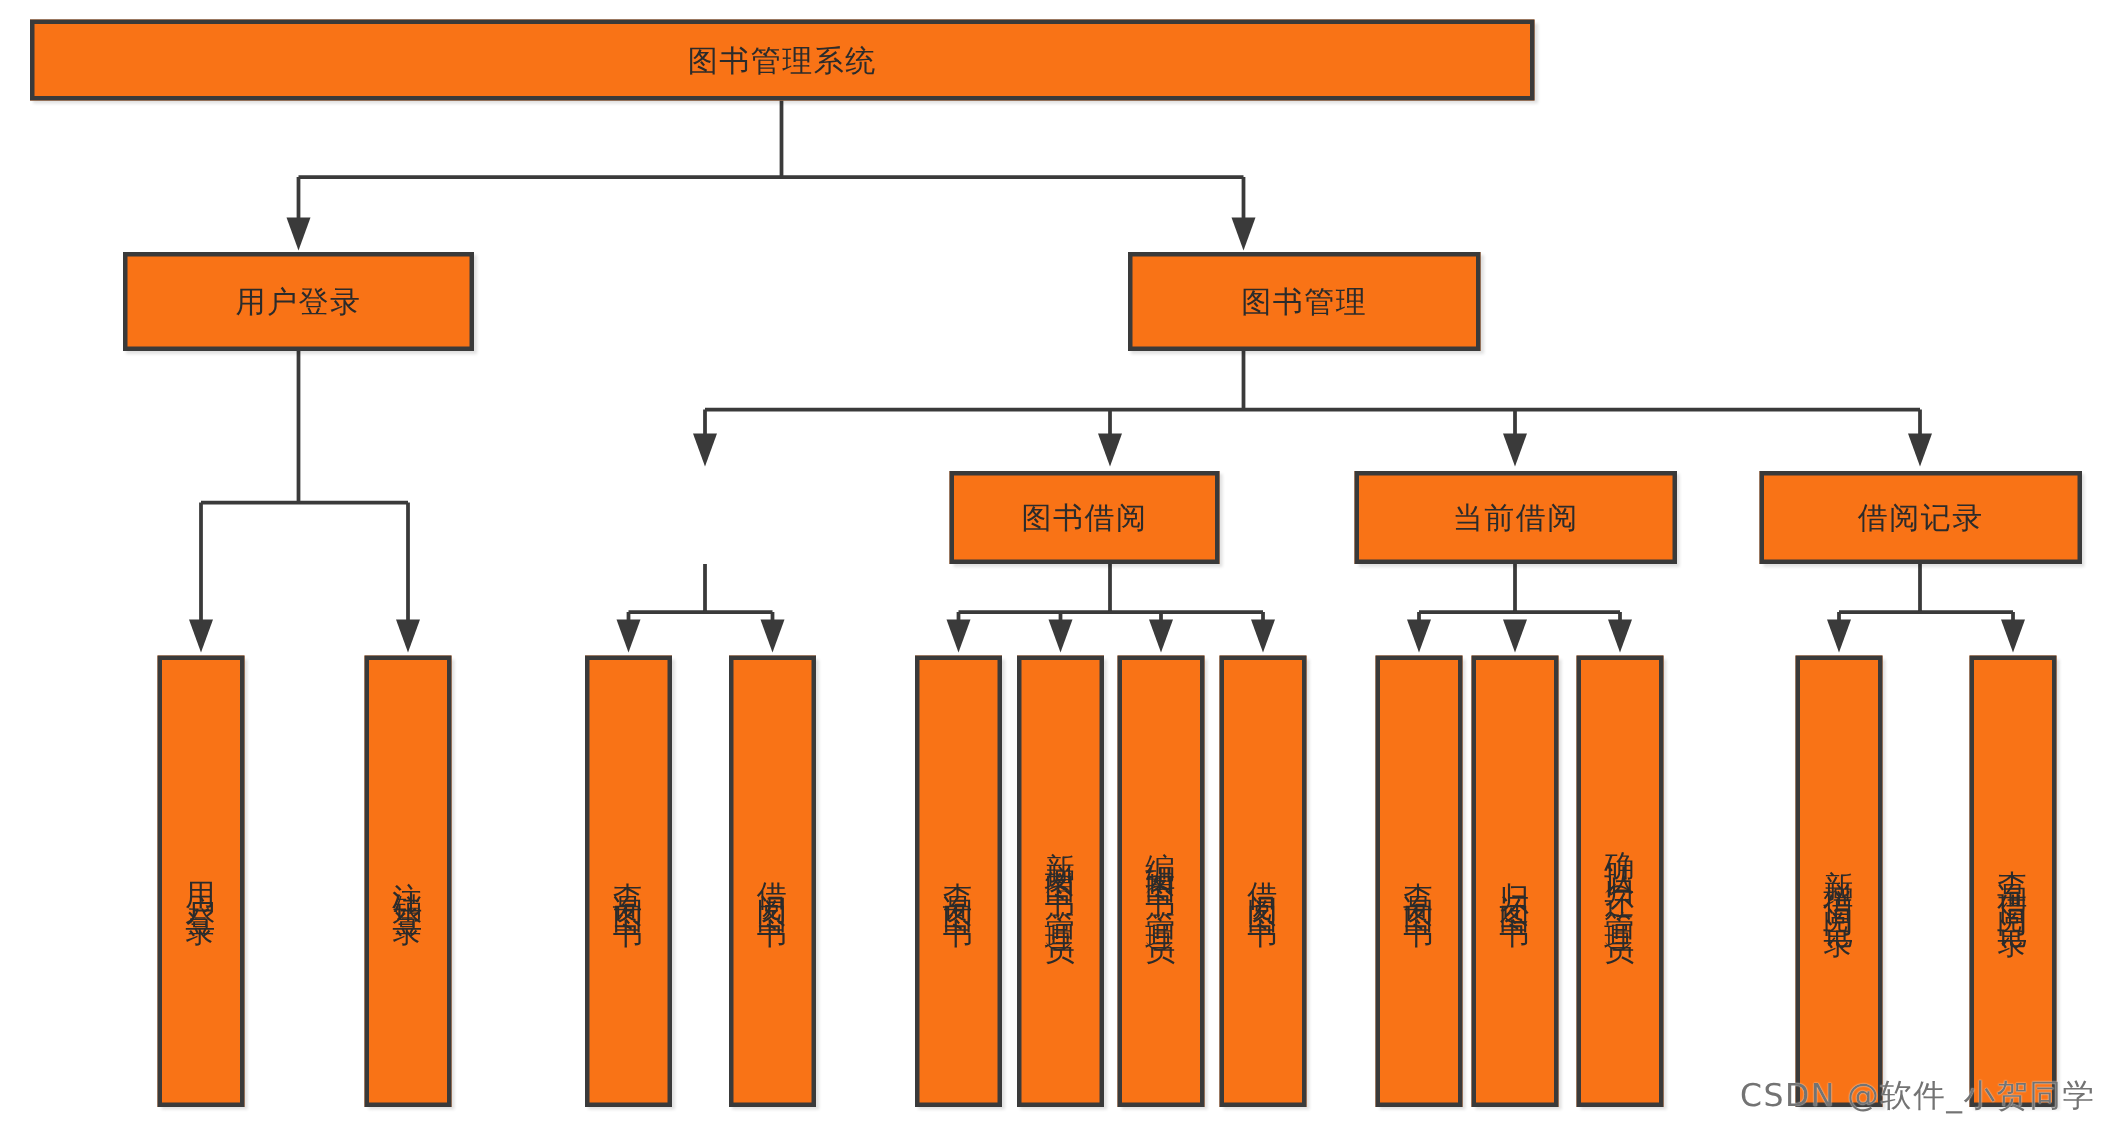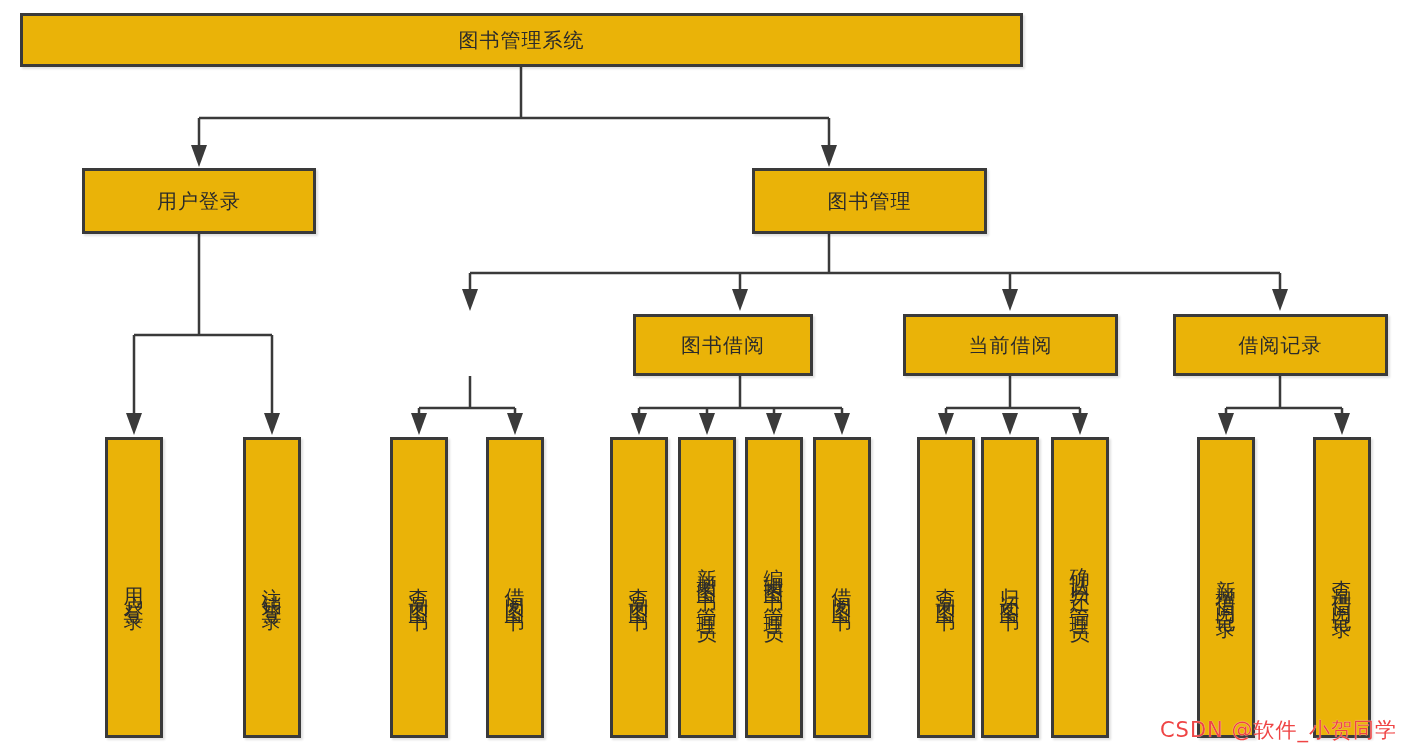--- a/index.html
+++ b/index.html
@@ -19,21 +19,21 @@
     position: absolute;
     left: 0; top: 0;
     width: 1405px;
     height: 747px;
     z-index: 0;
   }
   .box {
     position: absolute;
     box-sizing: border-box;
     border: 3px solid #3a3a3a;
-    background: #eab308;
+    background: #f97316;
     color: #2b2b2b;
     display: flex;
     align-items: center;
     justify-content: center;
     font-size: 20px;
     line-height: 1;
     z-index: 1;
     box-shadow: 2px 2px 2px rgba(0,0,0,0.12);
     letter-spacing: 1px;
   }
@@ -67,21 +67,21 @@
   .n-leaf-9  { left: 981px; }
   .n-leaf-10 { left: 1051px; }
   .n-leaf-11 { left: 1197px; }
   .n-leaf-12 { left: 1313px; }
   .watermark {
     position: absolute;
     right: 8px;
     top: 716px;
     z-index: 5;
     font-size: 21px;
-    color: #ef4444;
+    color: #737373;
     text-shadow: 0 0 1px #ffffff;
     letter-spacing: 1px;
   }
 </style>
 </head>
 <body>
 
 <div class="stage">
 
   <svg class="wires" viewBox="0 0 1405 747" xmlns="http://www.w3.org/2000/svg" aria-hidden="true">

